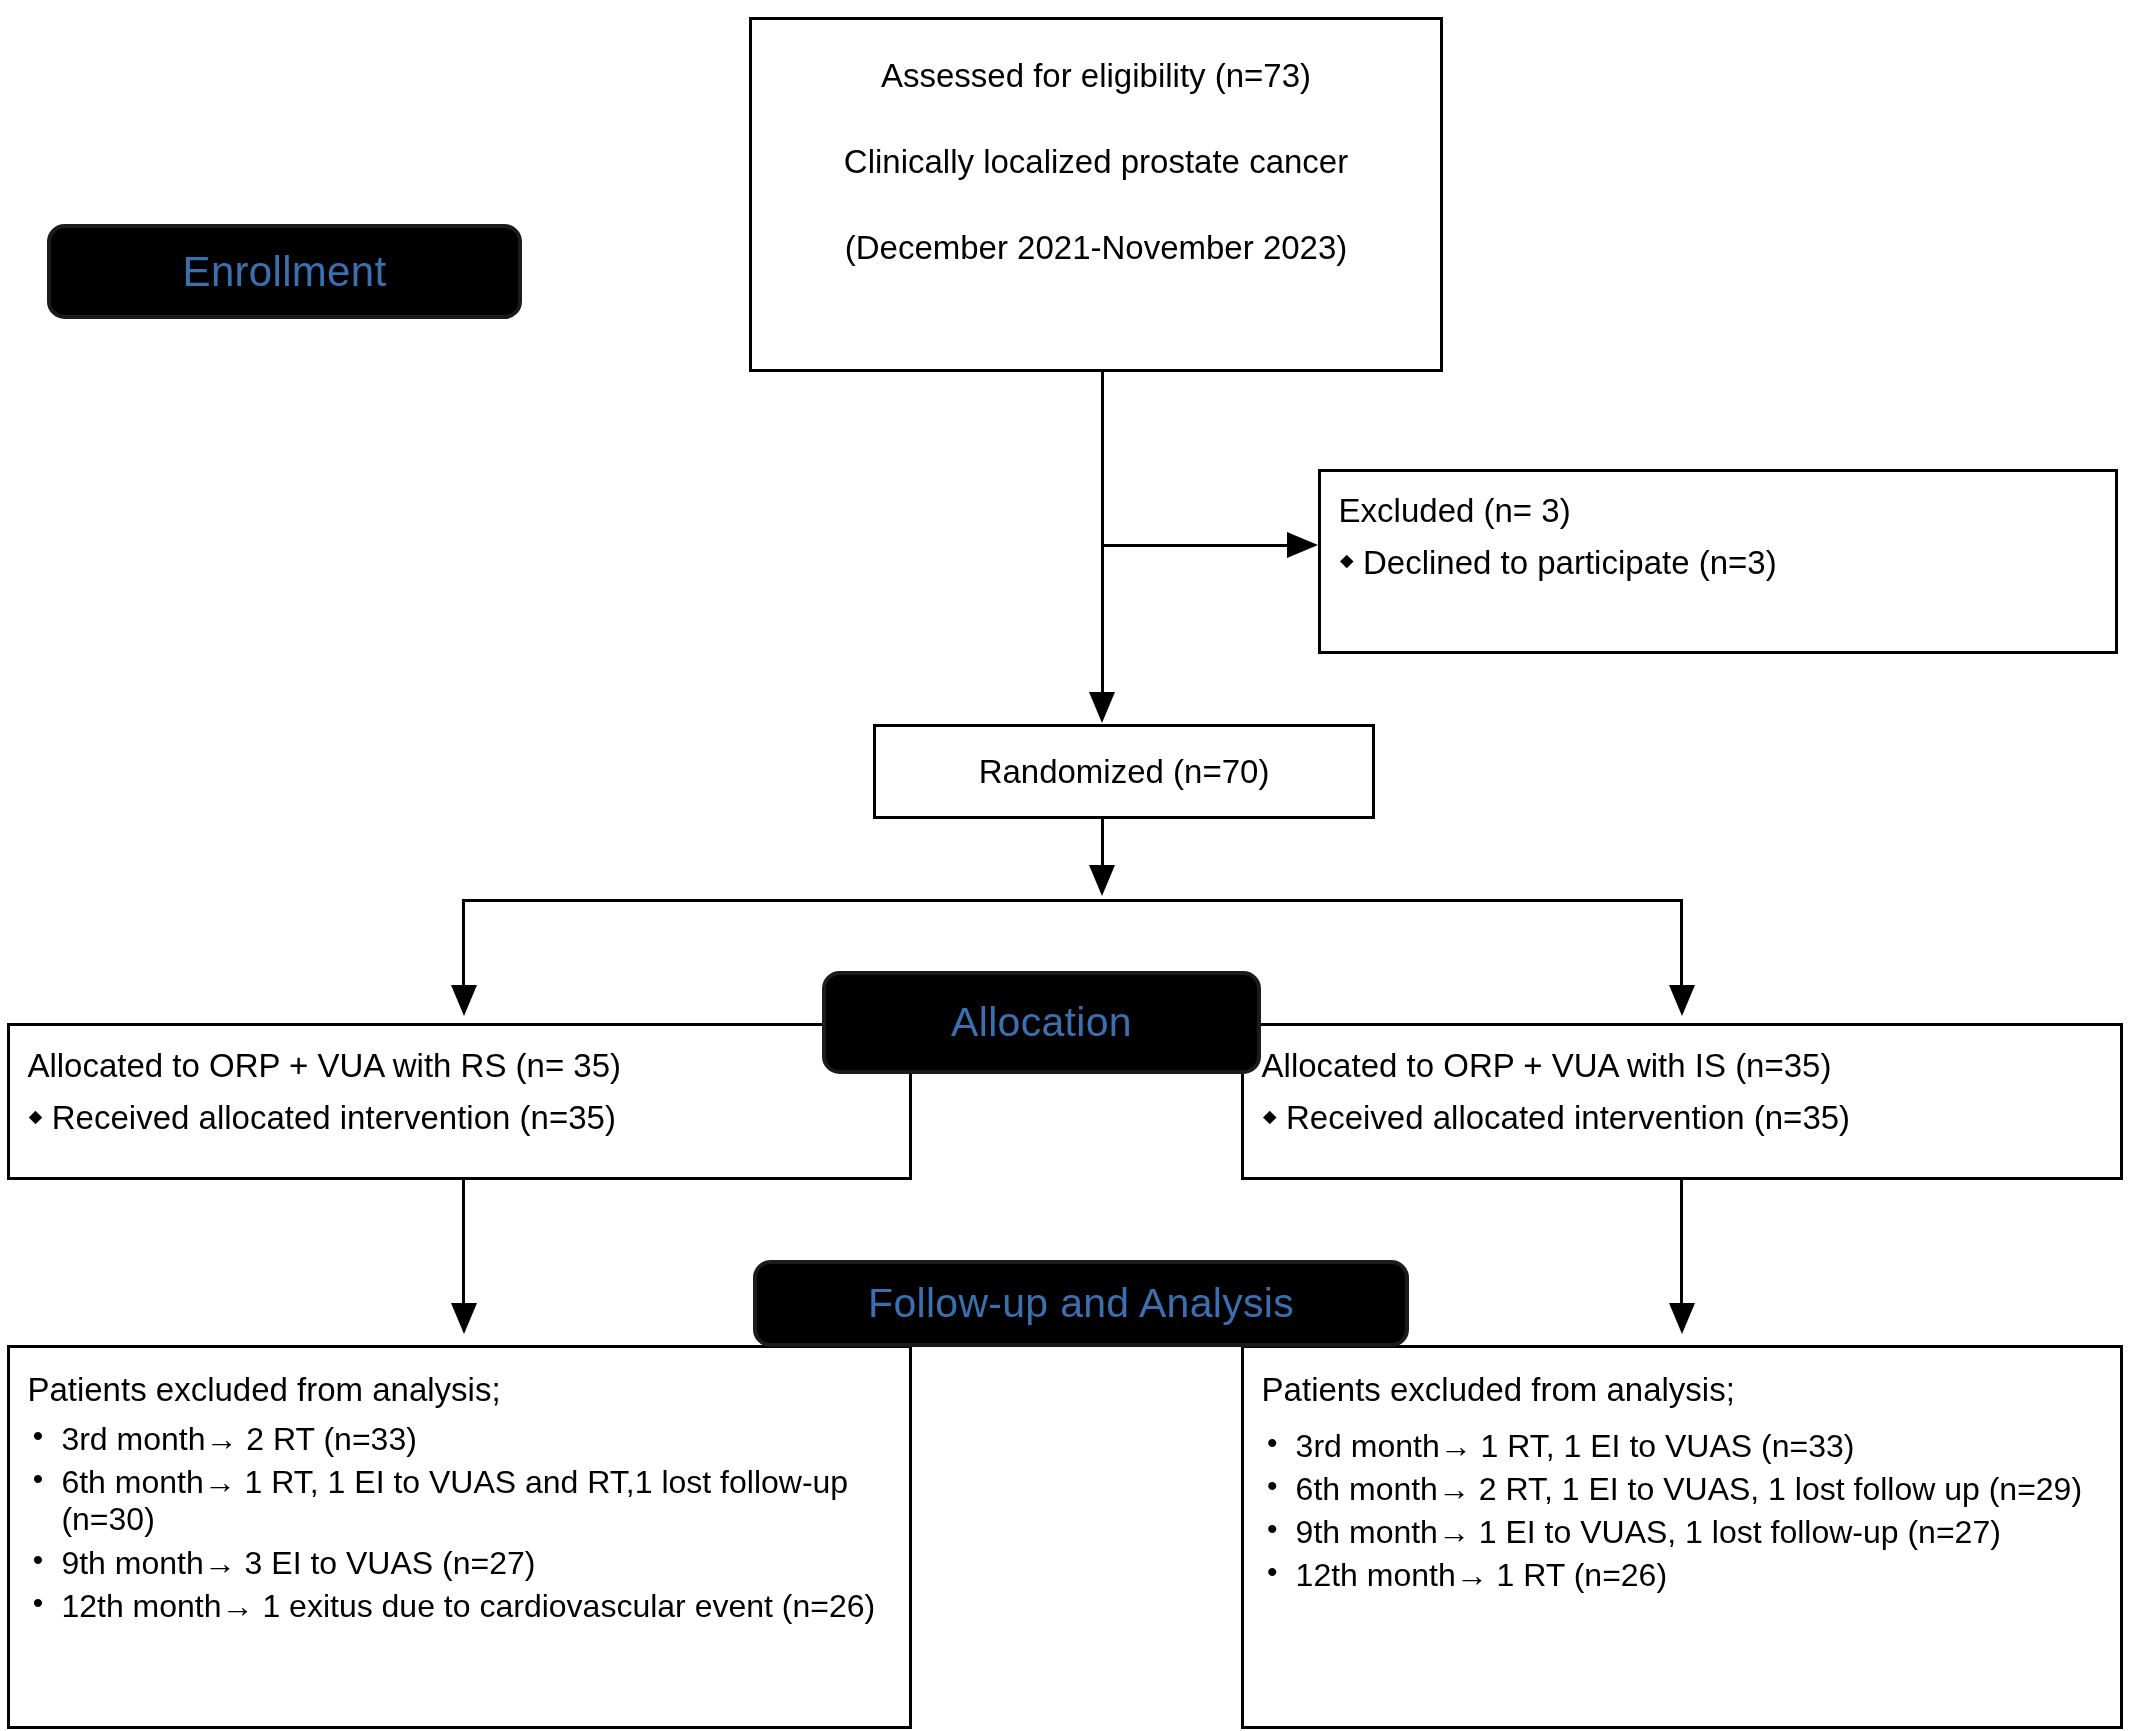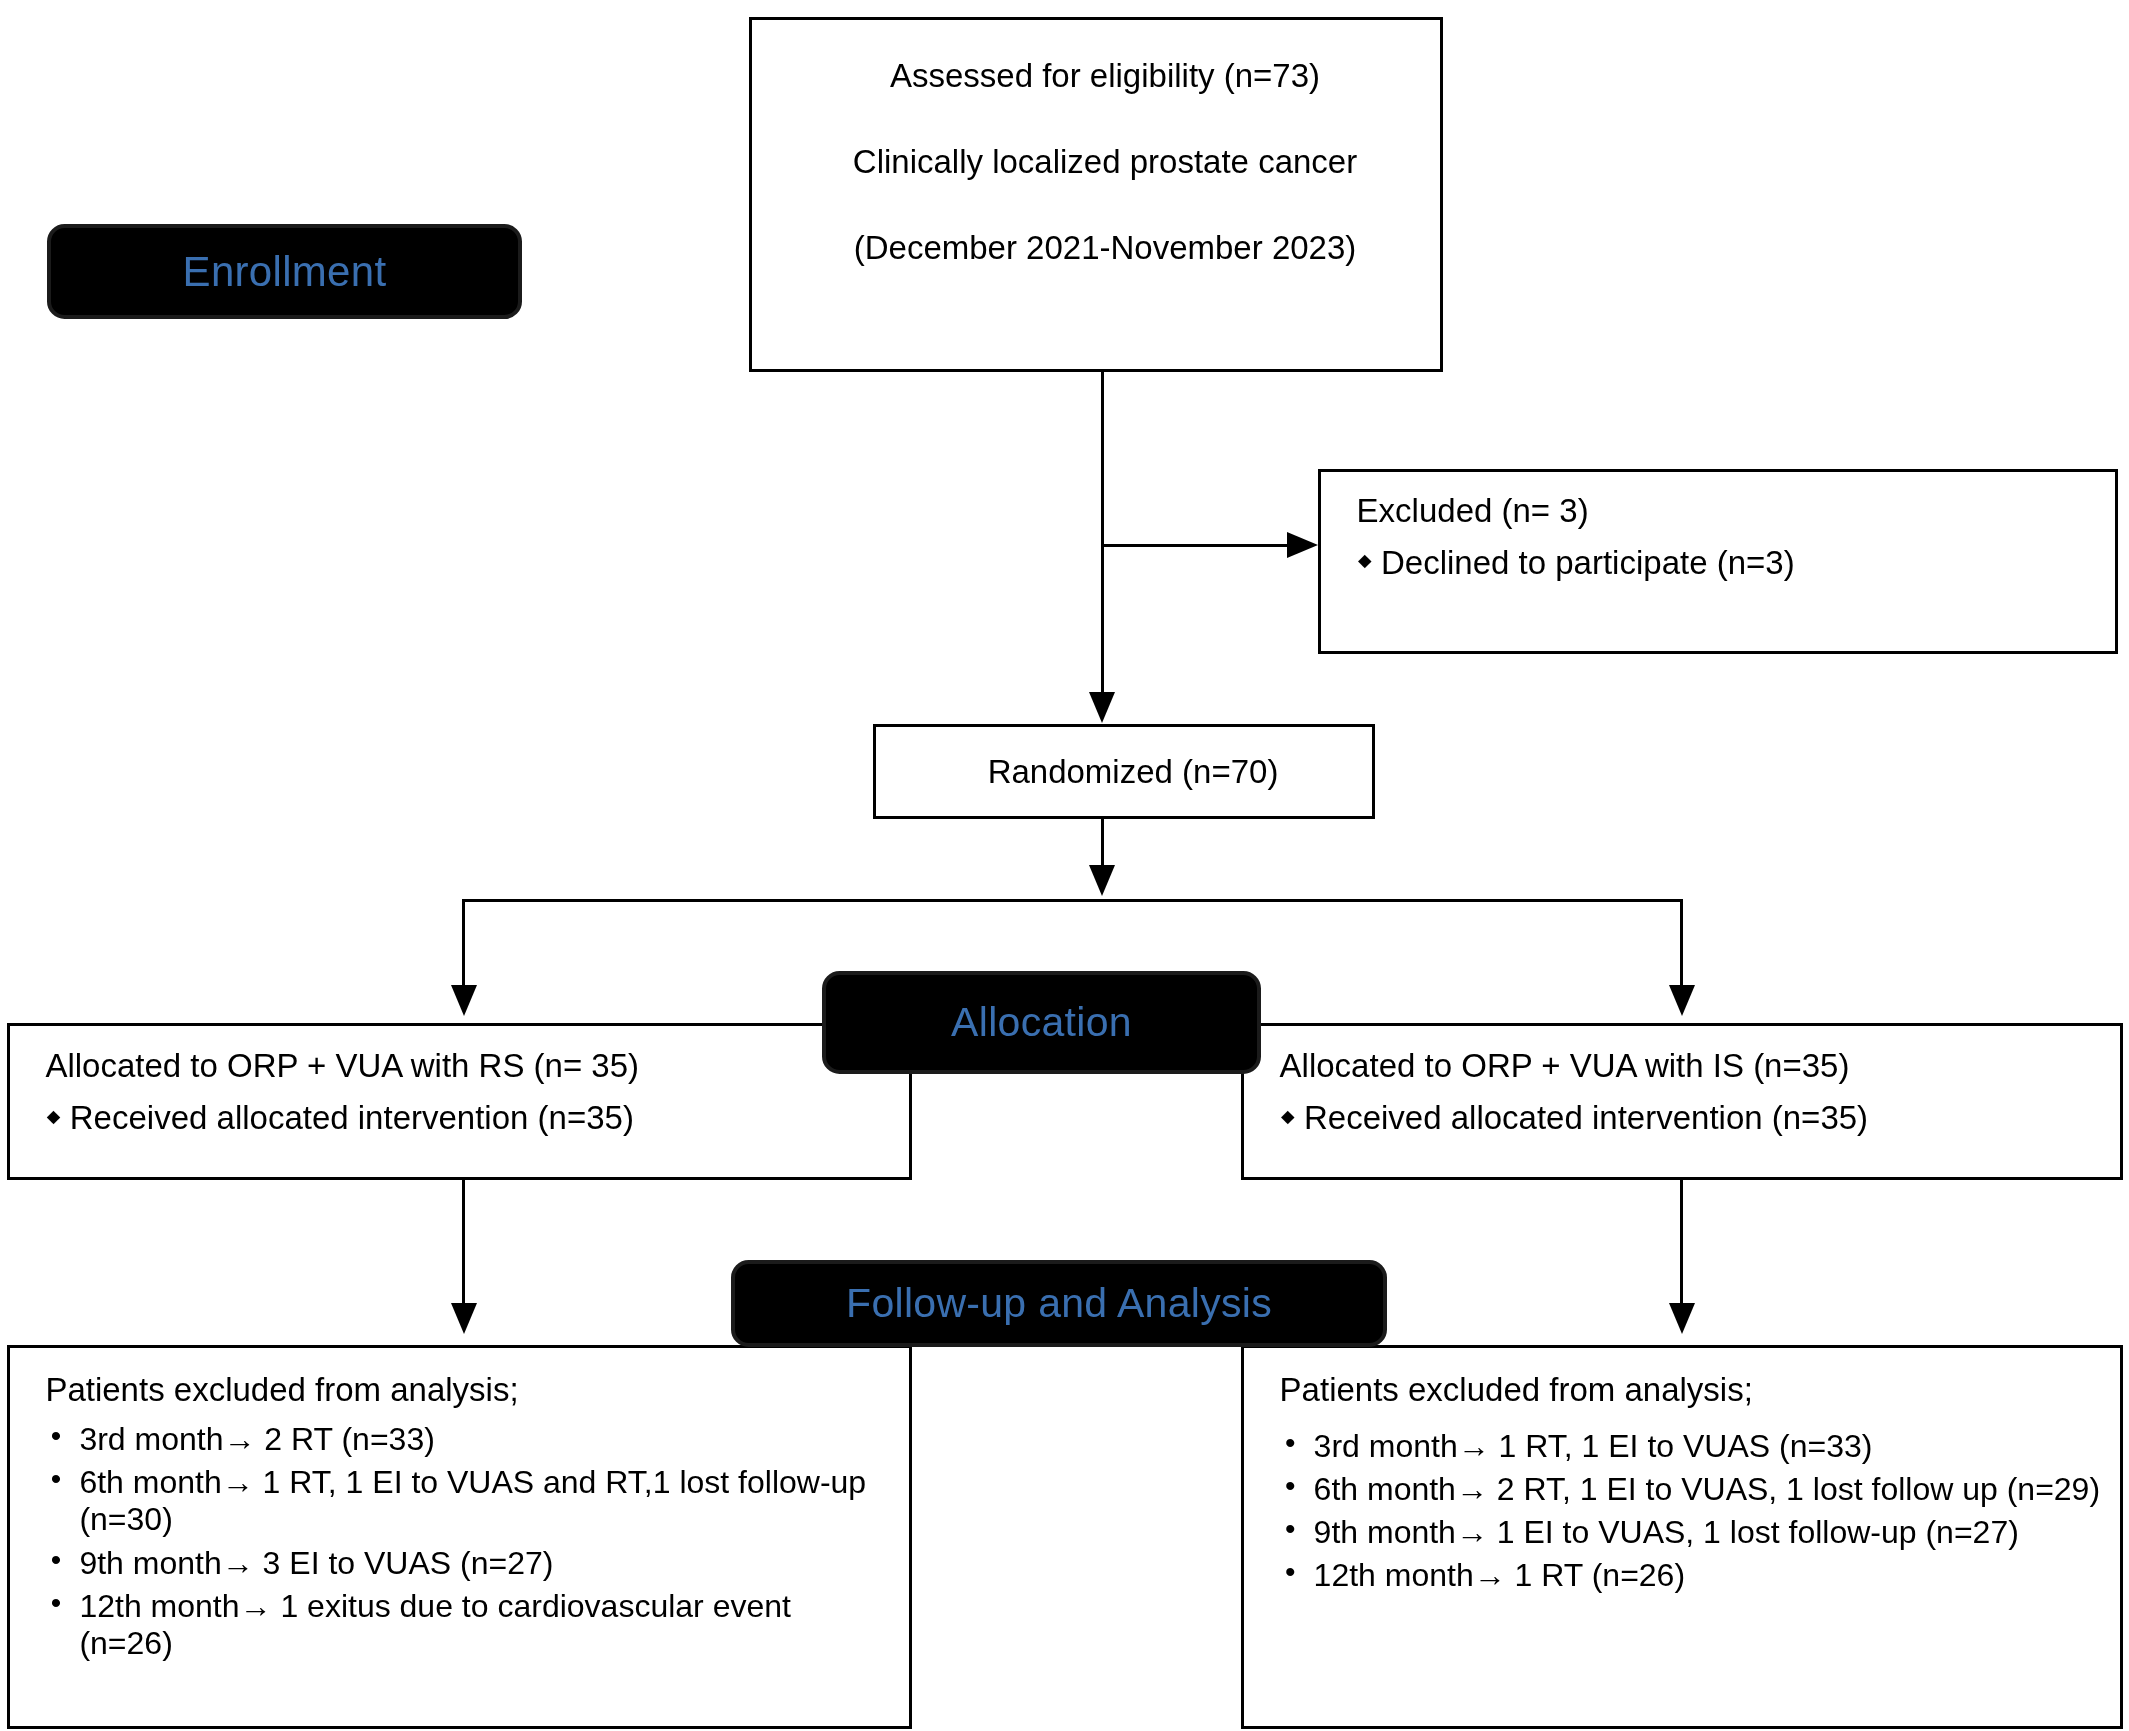--- a/index.html
+++ b/index.html
@@ -19,21 +19,20 @@
     overflow: hidden;
   }
 
   
   .box {
     position: absolute;
     box-sizing: border-box;
     border: 3.4px solid #000000;
     background: #ffffff;
     color: #000000;
-    padding-left: 18px;
   }
   .box-inner {
     padding: 0 17.6px;
   }
 
   
   .stage-badge {
     position: absolute;
     box-sizing: border-box;
     border: 4.7px solid #1b1b1b;
@@ -236,18 +235,18 @@
       <p class="line para" style="margin-top:15px;">Patients excluded from analysis;</p>
       <ul class="dot-list" style="margin-top:22px;">
         <li style="white-space:nowrap;">3rd month→ 1 RT, 1 EI to VUAS (n=33)</li>
         <li>6th month→ 2 RT,  1 EI to VUAS, 1 lost follow up (n=29)</li>
         <li>9th month→ 1 EI to VUAS, 1 lost follow-up (n=27)</li>
         <li style="white-space:nowrap;">12th month→ 1 RT (n=26)</li>
       </ul>
     </div>
   </div>
 
-  <div class="stage-badge" style="left:731px; top:1260px; width:656px; height:87px; font-size:41px;">
+  <div class="stage-badge" style="left:753px; top:1260px; width:656px; height:87px; font-size:41px;">
     <span>Follow-up and Analysis</span>
   </div>
 
 </div>
 
 
 </body></html>

